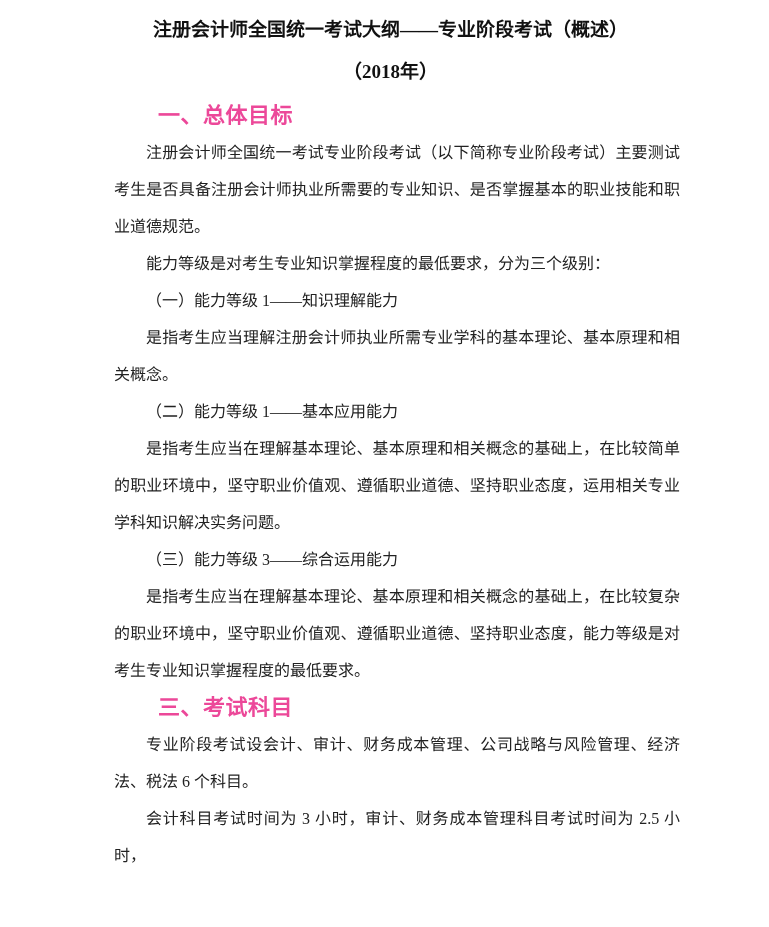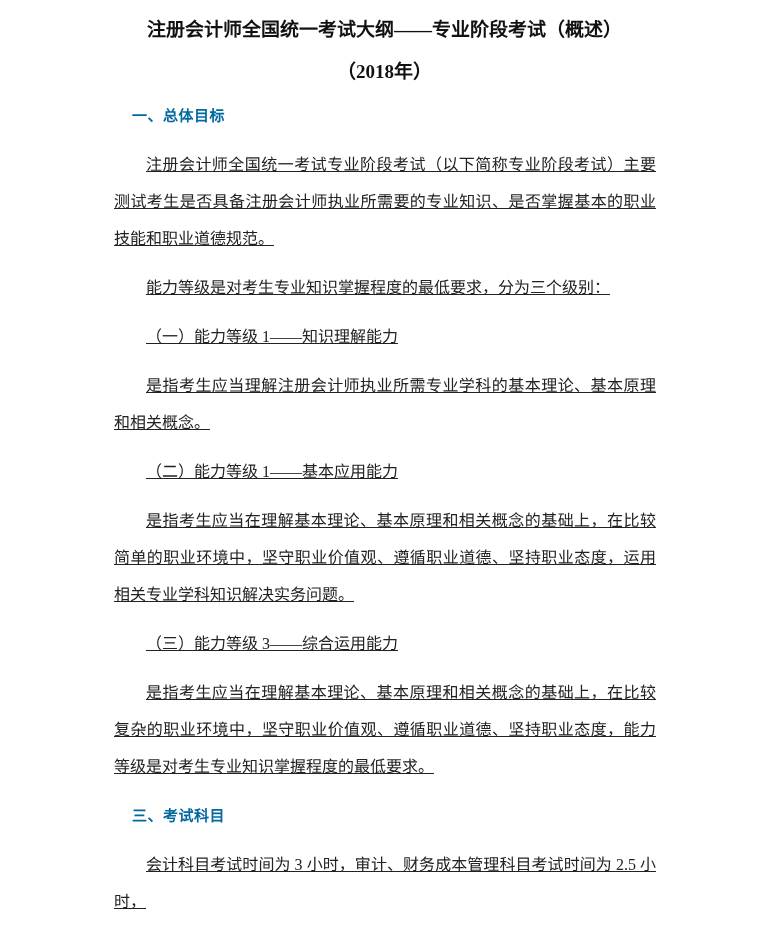--- a/index.html
+++ b/index.html
@@ -9,20 +9,21 @@
     width: 769px;
     height: 927px;
     overflow: hidden;
   }
   .doc {
     box-sizing: border-box;
     width: 769px;
     height: 927px;
     padding-top: 9px;
     color: #1b1b1b;
+    padding-left: 12px;
   }
   .doc-title {
     margin: 0;
     text-align: center;
     font-family: "Liberation Serif", "DejaVu Serif", serif;
     font-weight: 700;
     font-size: 19px;
     line-height: 42px;
     color: #111111;
   }
@@ -32,35 +33,34 @@
   .doc-body {
     box-sizing: border-box;
     width: 566px;
     margin-left: 102px;
     margin-top: 4px;
   }
   .sec-heading {
     margin: 0;
     font-family: "Liberation Sans", "DejaVu Sans", sans-serif;
     font-weight: 700;
-    font-size: 15px;
+    font-size: 22px;
     line-height: 37px;
     text-indent: 2em;
-    color: #0369a1;
+    color: #ec4899;
     letter-spacing: 0.5px;
   }
   .para {
-    margin: 12px;
+    margin: 0;
     font-family: "Liberation Serif", "DejaVu Serif", serif;
     font-size: 16px;
     line-height: 37px;
     text-indent: 2em;
     text-align: justify;
     color: #222222;
-    text-decoration: underline;
   }
 </style>
 </head>
 <body>
 
 <div class="doc">
 
   <h1 class="doc-title">
     <span class="title-line">注册会计师全国统一考试大纲——专业阶段考试（概述）</span>
     <span class="title-line">（2018年）</span>
@@ -78,17 +78,18 @@
       <p class="para">（一）能力等级 1——知识理解能力</p>
       <p class="para">是指考生应当理解注册会计师执业所需专业学科的基本理论、基本原理和相关概念。</p>
       <p class="para">（二）能力等级 1——基本应用能力</p>
       <p class="para">是指考生应当在理解基本理论、基本原理和相关概念的基础上，在比较简单的职业环境中，坚守职业价值观、遵循职业道德、坚持职业态度，运用相关专业学科知识解决实务问题。</p>
       <p class="para">（三）能力等级 3——综合运用能力</p>
       <p class="para">是指考生应当在理解基本理论、基本原理和相关概念的基础上，在比较复杂的职业环境中，坚守职业价值观、遵循职业道德、坚持职业态度，能力等级是对考生专业知识掌握程度的最低要求。</p>
     </section>
 
     <section>
       <h2 class="sec-heading">三、考试科目</h2>
+      <p class="para">专业阶段考试设会计、审计、财务成本管理、公司战略与风险管理、经济法、税法 6 个科目。</p>
       <p class="para">会计科目考试时间为 3 小时，审计、财务成本管理科目考试时间为 2.5 小时，</p>
     </section>
 
   </div>
 </div>
 
 </body></html>

